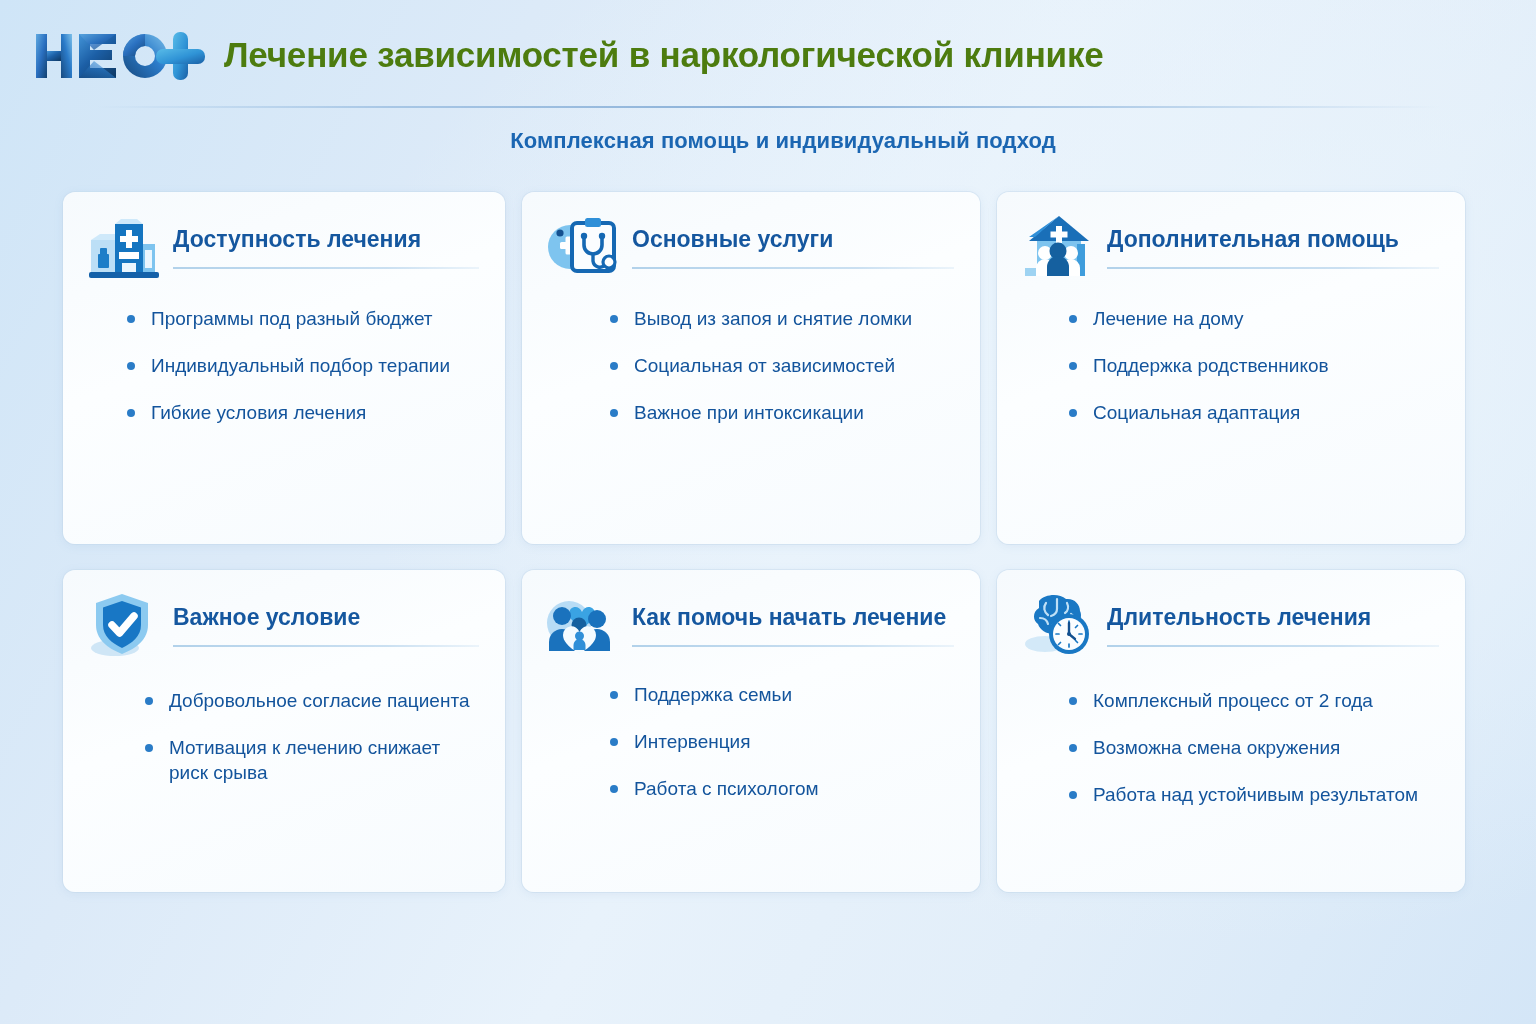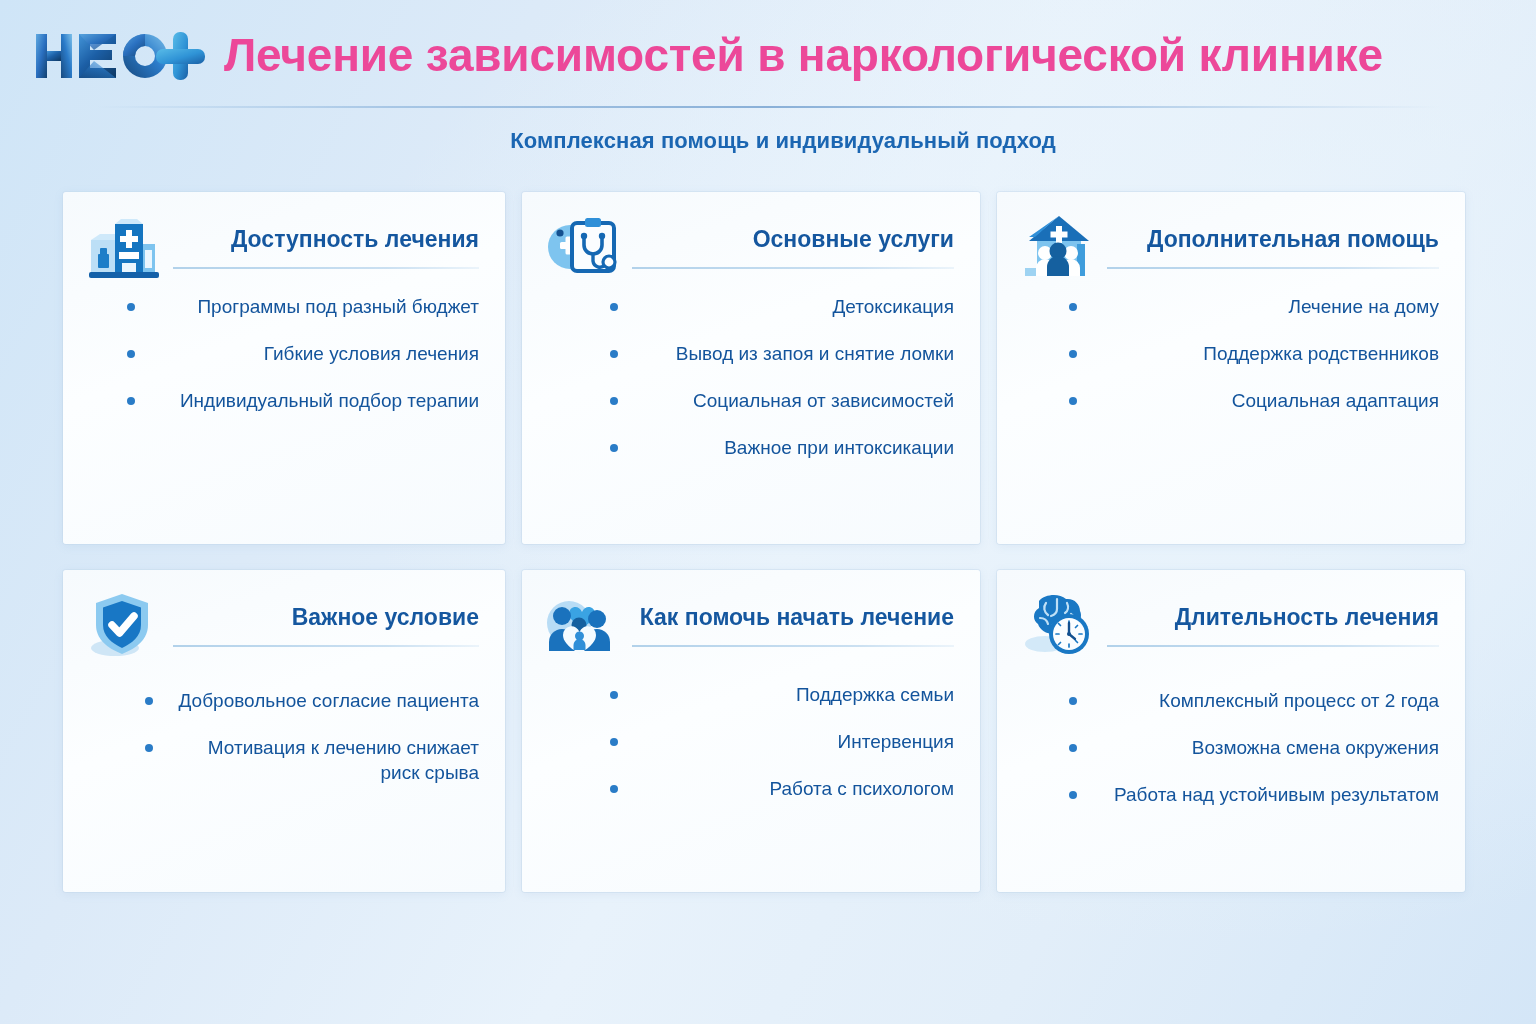--- a/index.html
+++ b/index.html
@@ -37,23 +37,23 @@
   }
 
   .logo {
     display: block;
     width: 172px;
     height: 56px;
     flex: 0 0 auto;
   }
 
   .page-title {
-    font-size: 46px;
+    font-size: 35px;
     font-weight: bold;
-    color: #ec4899;
+    color: #4d7c0f;
     letter-spacing: -0.2px;
     white-space: nowrap;
     line-height: 1;
     padding-bottom: 3px;
   }
 
   .header-rule {
     position: absolute;
     left: 96px;
     top: 106px;
@@ -86,27 +86,26 @@
     top: 192px;
     width: 1410px;
     display: grid;
     grid-template-columns: 442px 458px 468px;
     column-gap: 17px;
     grid-template-rows: 352px 26px 322px;
   }
 
   .card {
     background: linear-gradient(160deg, #f6fafd 0%, #fcfeff 42%, #f7fbfe 100%);
-    border-radius: 3px;
+    border-radius: 12px;
     box-shadow: 0 2px 10px rgba(120,160,200,0.13),
                 0 0 0 1px rgba(200,220,238,0.45);
     padding: 22px 26px 18px 22px;
     position: relative;
     overflow: hidden;
-    text-align: right;
   }
   .card.r1 { grid-row: 1; }
   .card.r2 { grid-row: 3; }
 
   .card-head {
     display: flex;
     align-items: flex-start;
     gap: 12px;
   }
 
@@ -135,21 +134,21 @@
     margin-top: 15px;
     height: 2px;
     background: linear-gradient(to right,
       rgba(170,205,232,0.9) 0%,
       rgba(186,214,237,0.75) 70%,
       rgba(205,226,243,0.35) 100%);
   }
 
   .bullets {
     list-style: none;
-    margin-top: 14px;
+    margin-top: 26px;
   }
 
   .card.c1 .bullets { padding-left: 42px; }
   .card.c2 .bullets { padding-left: 66px; }
   .card.c3 .bullets { padding-left: 50px; }
   .card.c4 .bullets { padding-left: 60px; margin-top: 30px; }
   .card.c5 .bullets { padding-left: 66px; margin-top: 24px; }
   .card.c6 .bullets { padding-left: 50px; margin-top: 30px; }
 
   .bullets li {
@@ -253,22 +252,22 @@
         <rect x="37" y="49" width="14" height="11" fill="#eaf6fe"></rect>
         <rect x="4" y="58" width="70" height="6" rx="2" fill="#1461a9"></rect>
       </svg>
       <div class="head-text">
         <h2 class="card-title">Доступность лечения</h2>
         <div class="title-rule"></div>
       </div>
     </div>
     <ul class="bullets">
       <li>Программы под разный бюджет</li>
+      <li>Индивидуальный подбор терапии</li>
       <li>Гибкие условия лечения</li>
-      <li>Индивидуальный подбор терапии</li>
     </ul>
   </section>
 
   <section class="card r1 c2">
     <div class="card-head">
       <svg class="card-icon" viewBox="0 0 76 66">
         <circle cx="26" cy="33" r="22" fill="#7ec4ef"></circle>
         <circle cx="16" cy="19" r="3.6" fill="#14508f"></circle>
         <rect x="16" y="28" width="18" height="7" rx="1.6" fill="#fff"></rect>
         <rect x="21.5" y="22.5" width="7" height="18" rx="1.6" fill="#fff"></rect>
@@ -279,21 +278,20 @@
         <circle cx="65" cy="48" r="6" fill="#fff" stroke="#1668b3" stroke-width="3.2"></circle>
         <circle cx="40" cy="22" r="3.2" fill="#1668b3"></circle>
         <circle cx="58" cy="22" r="3.2" fill="#1668b3"></circle>
       </svg>
       <div class="head-text">
         <h2 class="card-title">Основные услуги</h2>
         <div class="title-rule"></div>
       </div>
     </div>
     <ul class="bullets">
-      <li>Детоксикация</li>
       <li>Вывод из запоя и снятие ломки</li>
       <li>Социальная от зависимостей</li>
       <li>Важное при интоксикации</li>
     </ul>
   </section>
 
   <section class="card r1 c3">
     <div class="card-head">
       <svg class="card-icon" viewBox="0 0 76 66">
         <path d="M6 54h12v8H6z" fill="#9ed3f2"></path>

